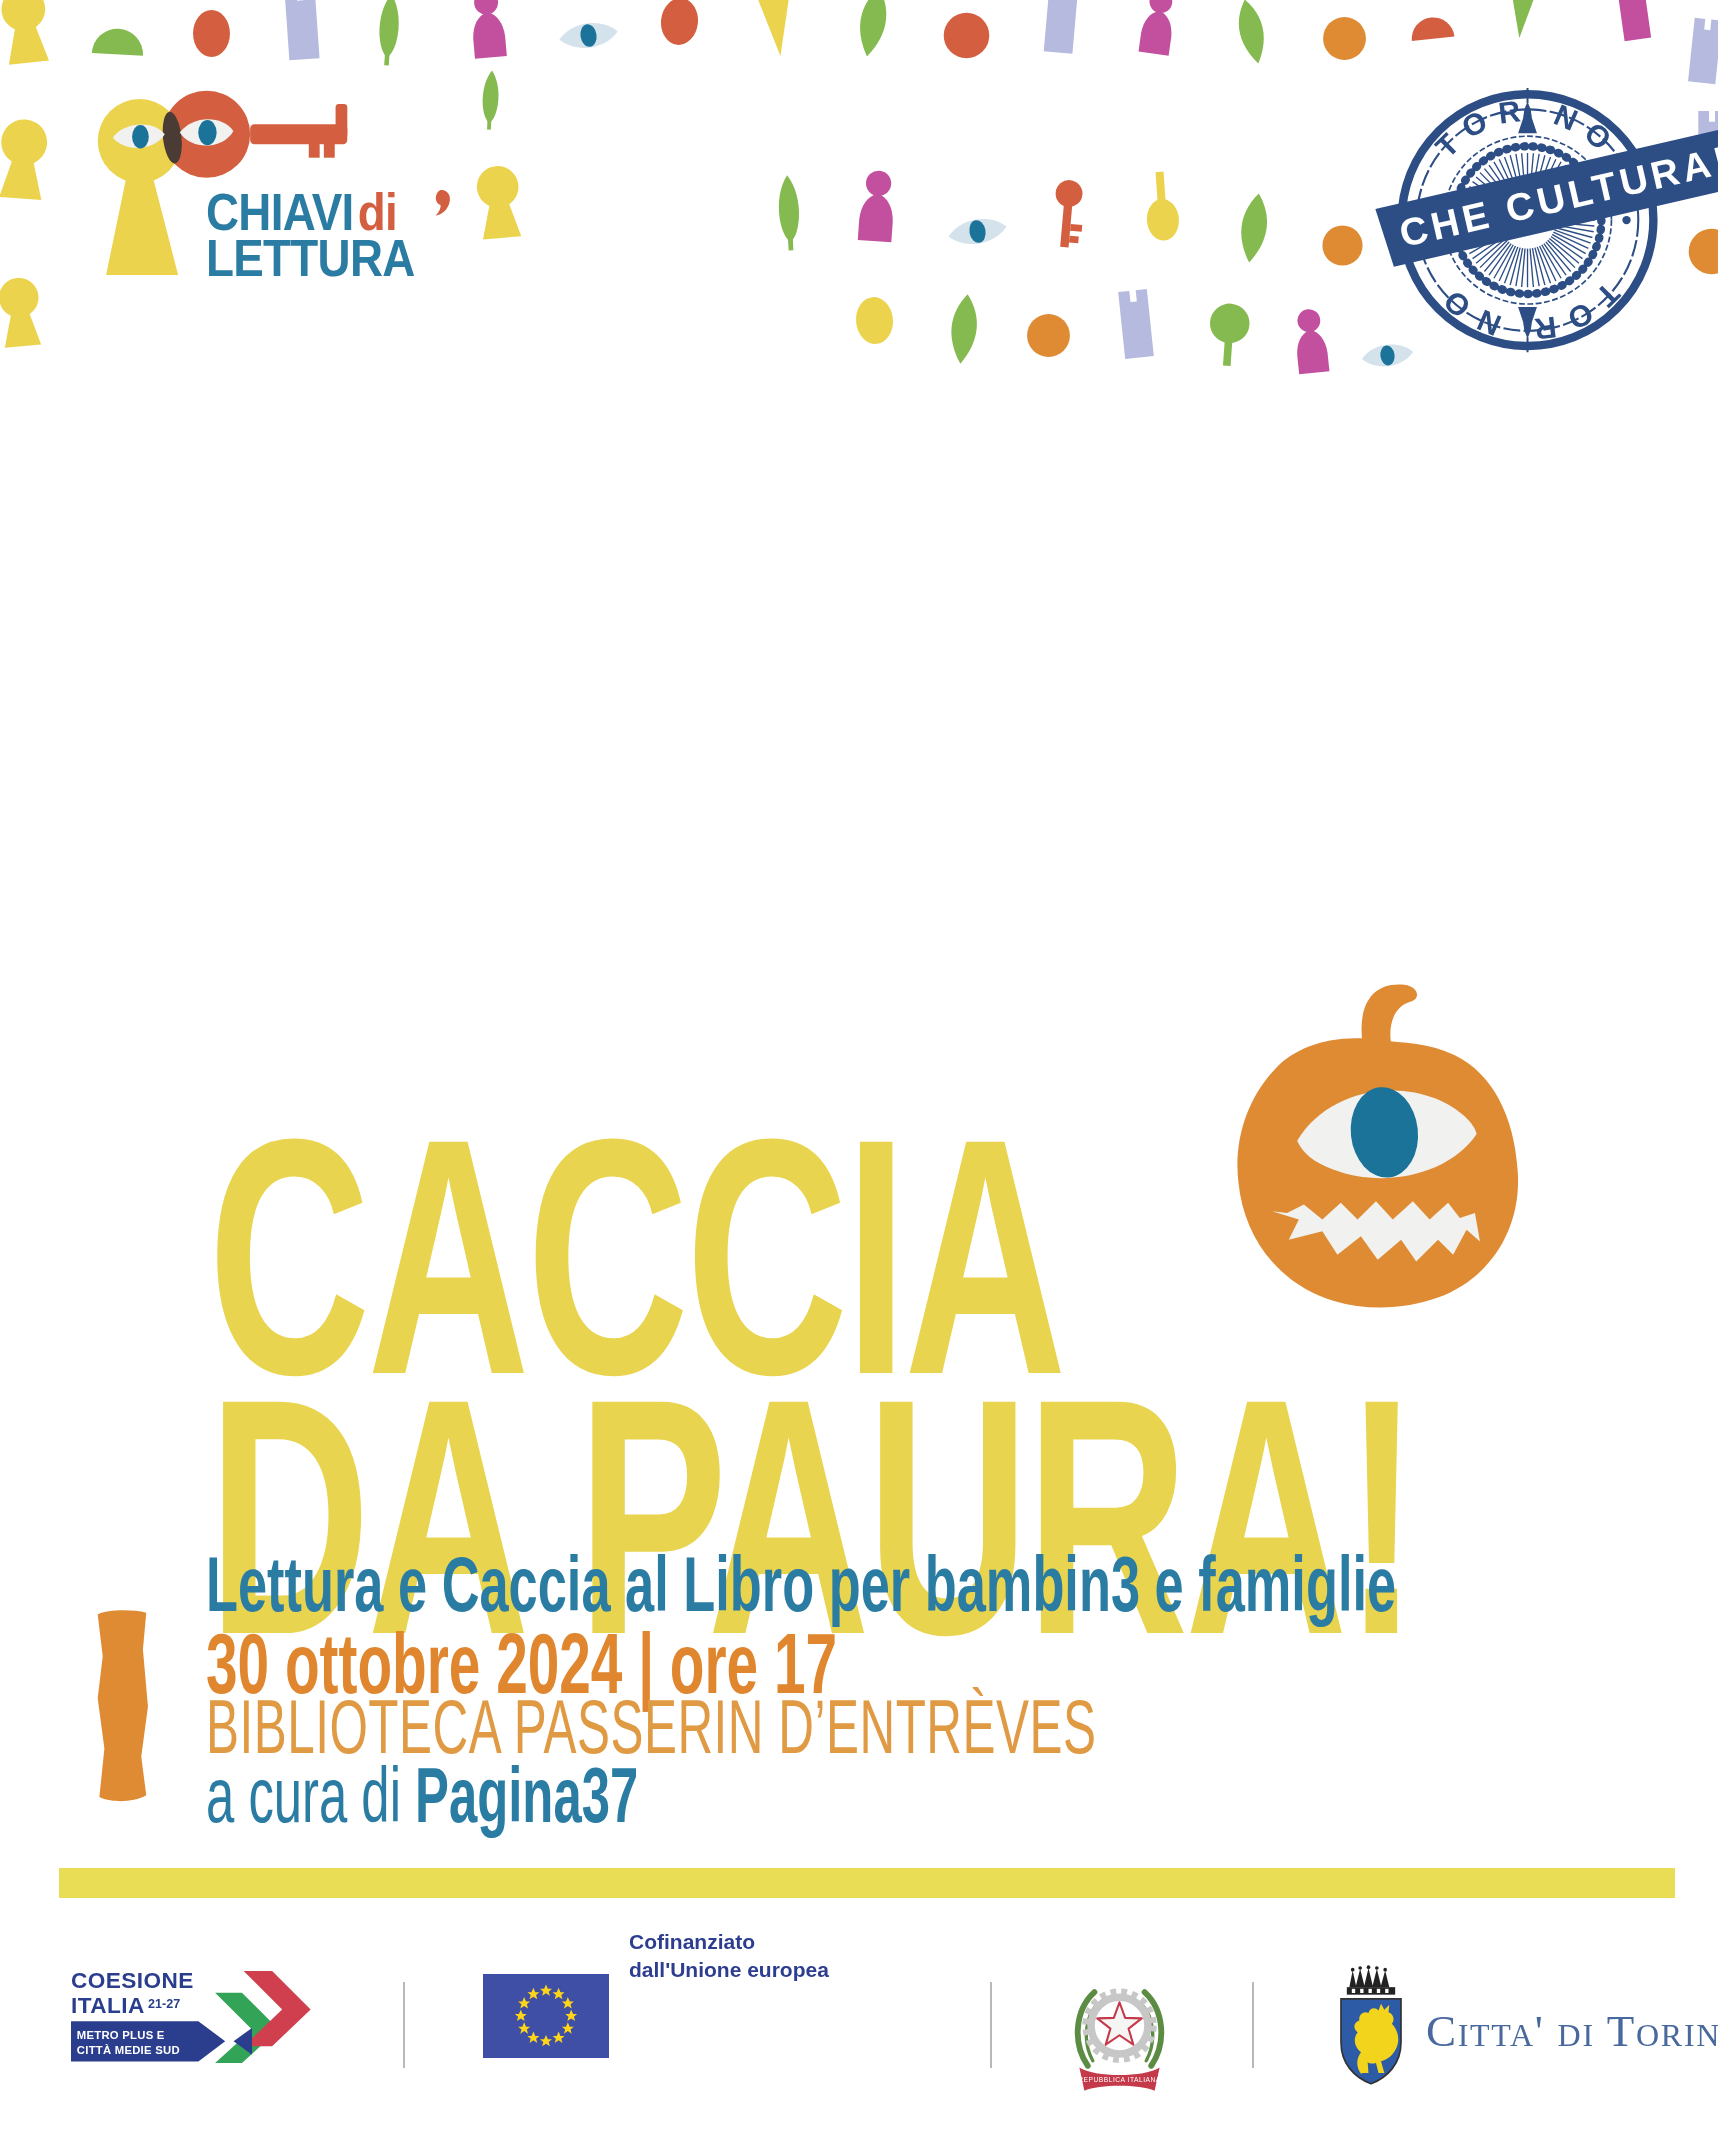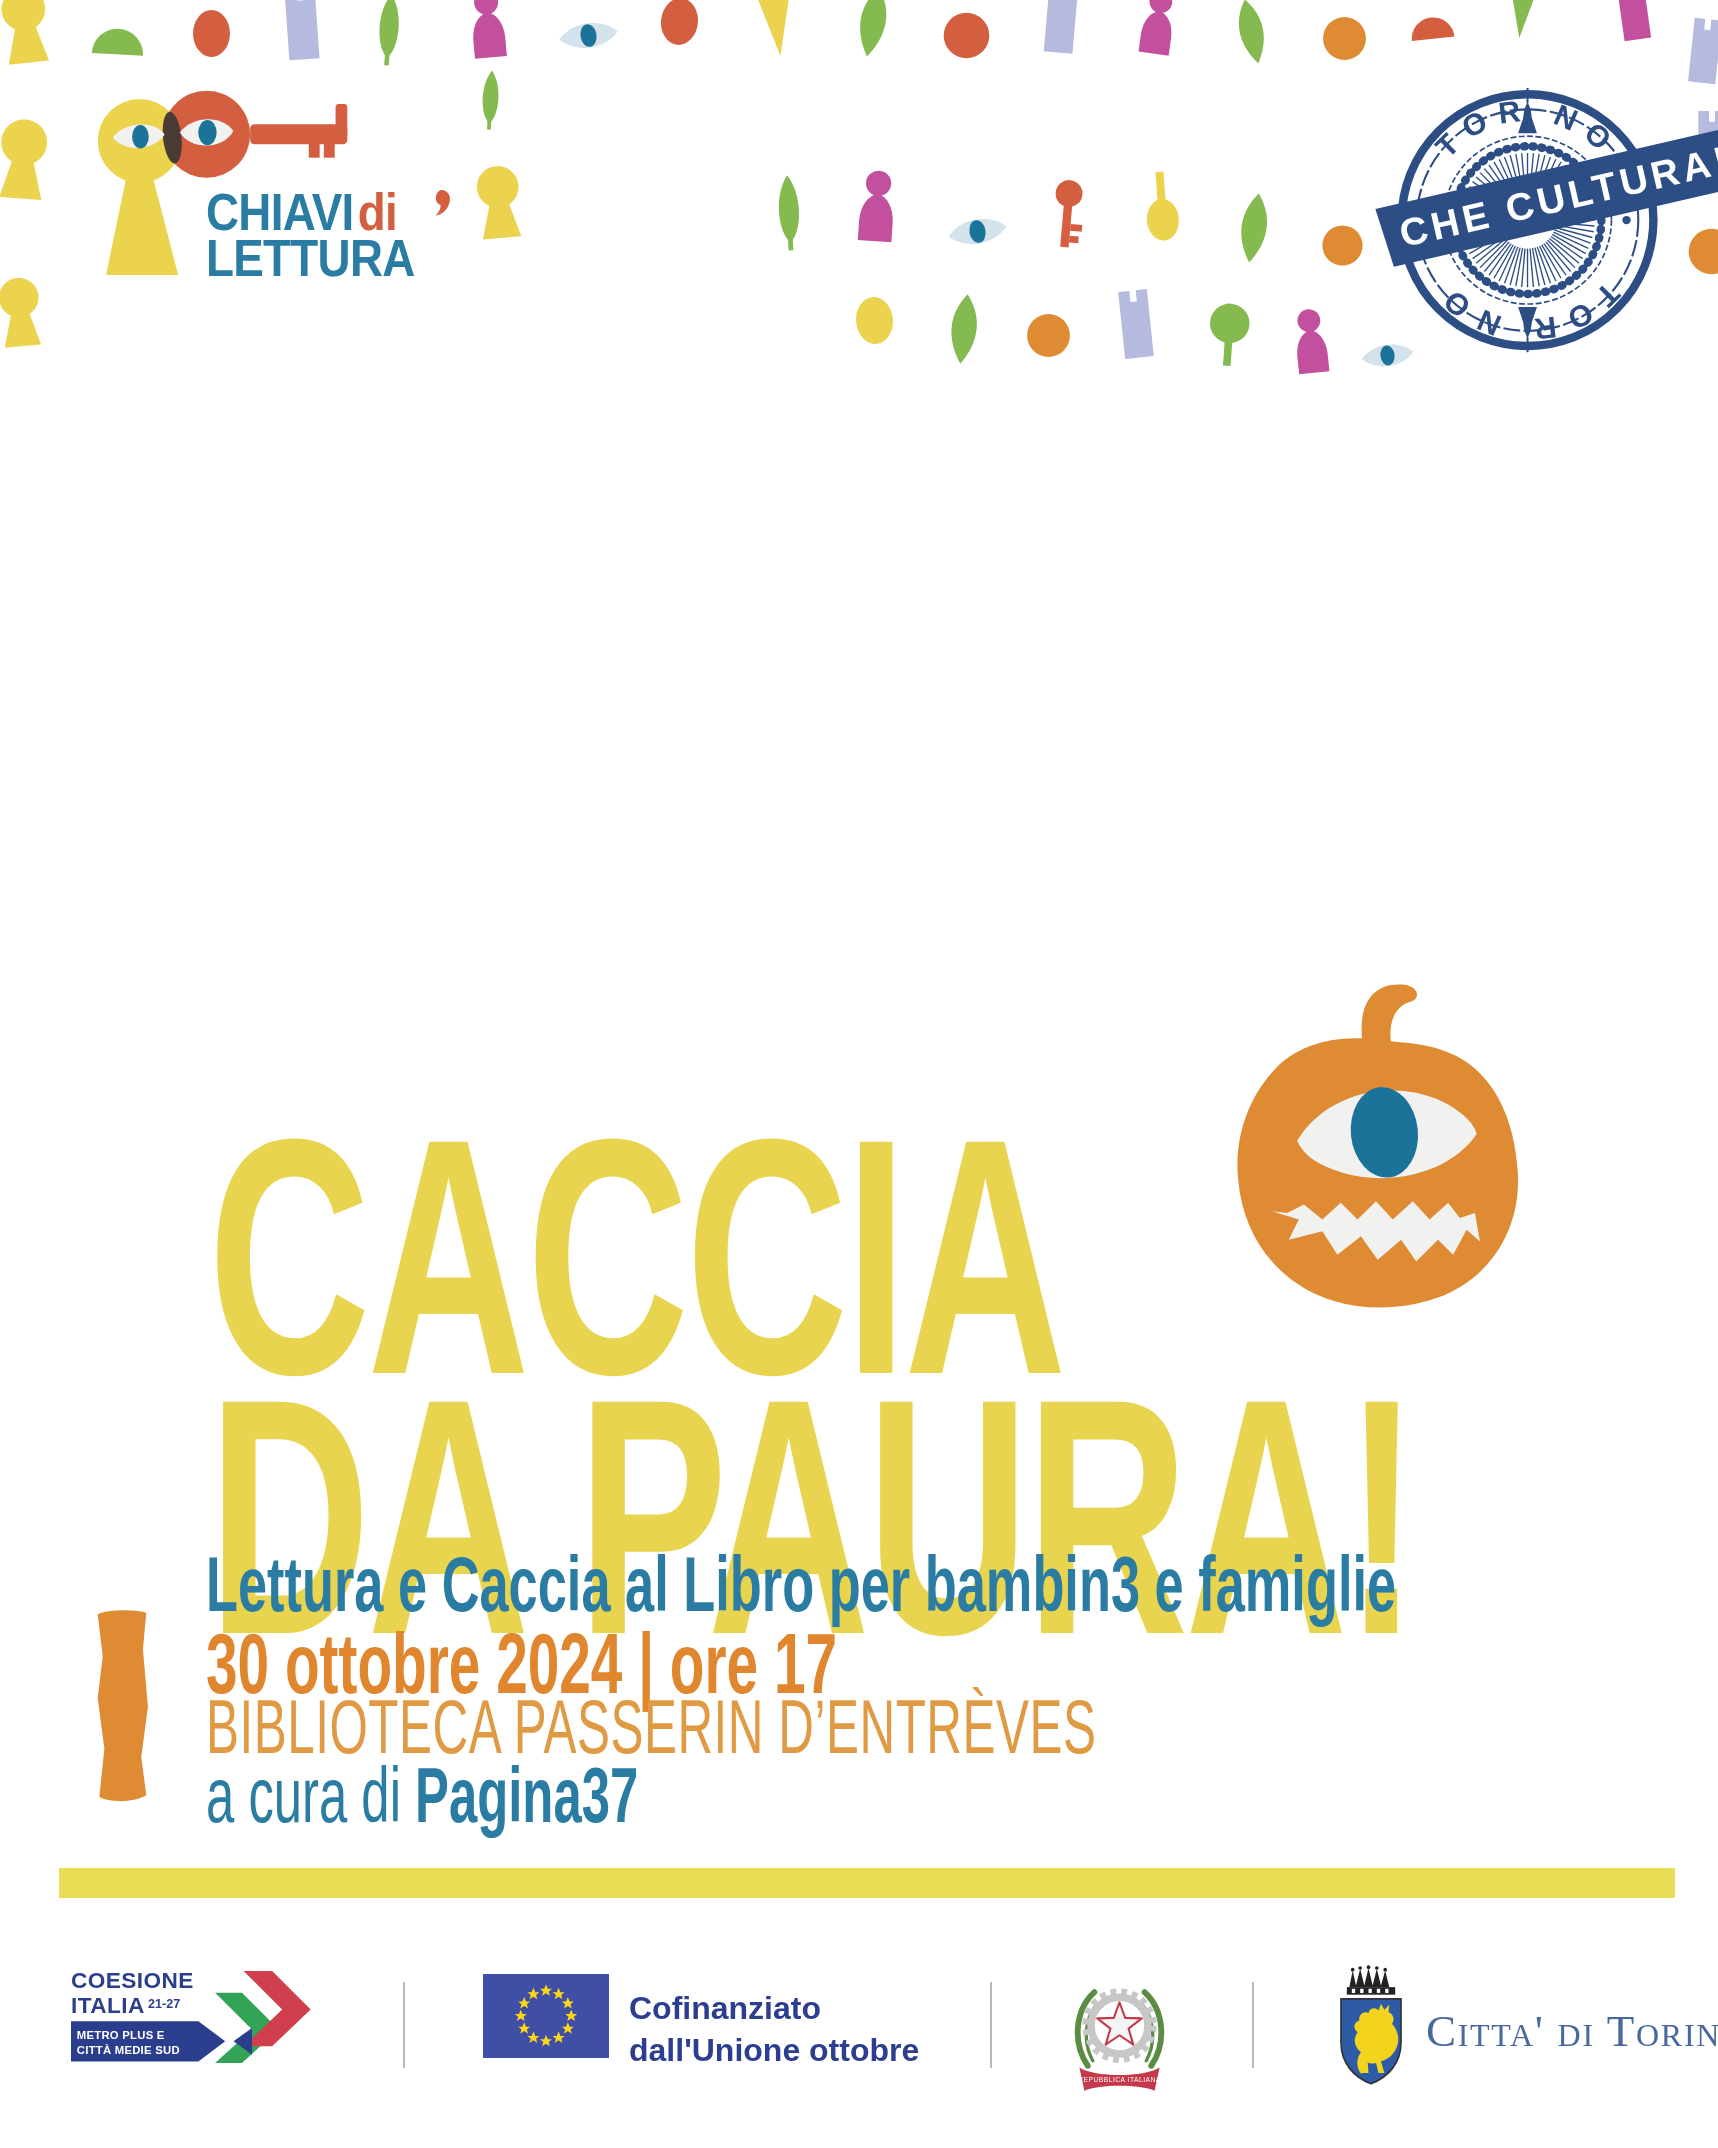--- a/index.html
+++ b/index.html
@@ -26,21 +26,21 @@
   #subtitle{top:1546px;font-size:77px;font-weight:bold;color:var(--teal);transform:scaleX(.68);}
   #dateline{top:1620px;font-size:86px;font-weight:bold;color:var(--date_orange);transform:scaleX(.66);}
   #venue{top:1689px;font-size:76px;font-weight:normal;color:var(--venue_orange);transform:scaleX(.65);letter-spacing:0.8px;}
   #acura{top:1757px;font-size:77px;color:var(--teal);transform:scaleX(.66);}
   #acura b{font-weight:bold;}
 
   #yellow-bar{position:absolute;left:59px;top:1868px;width:1616px;height:30px;background:var(--bar_yellow);}
 
   
   .divider{position:absolute;top:1982px;width:1.7px;height:86px;background:var(--divider_gray);}
-  #eu-text{position:absolute;left:629px;top:1987px;font-size:32px;font-weight:bold;
+  #eu-text{position:absolute;left:629px;top:1928px;font-size:21px;font-weight:bold;
            color:var(--eu_text);line-height:1.32;}
   #torino-label{position:absolute;left:1426px;top:2005px;font-family:"Liberation Serif",serif;
                 font-variant:small-caps;font-size:45px;letter-spacing:1.7px;color:var(--torino_text);white-space:nowrap;}
 </style>
 </head>
 <body>
 
 <div id="poster">
 
   <div id="band" class="abs" style="left:0;top:0;width:1718px;height:403px;">
@@ -445,21 +445,21 @@
         <path d="M0,-7.5 L2.2,-2.3 7.1,-2.3 3.2,1 4.6,6 0,3 -4.6,6 -3.2,1 -7.1,-2.3 -2.2,-2.3 Z" transform="translate(0.0,30.0)"></path>
         <path d="M0,-7.5 L2.2,-2.3 7.1,-2.3 3.2,1 4.6,6 0,3 -4.6,6 -3.2,1 -7.1,-2.3 -2.2,-2.3 Z" transform="translate(-15.0,26.0)"></path>
         <path d="M0,-7.5 L2.2,-2.3 7.1,-2.3 3.2,1 4.6,6 0,3 -4.6,6 -3.2,1 -7.1,-2.3 -2.2,-2.3 Z" transform="translate(-26.0,15.0)"></path>
         <path d="M0,-7.5 L2.2,-2.3 7.1,-2.3 3.2,1 4.6,6 0,3 -4.6,6 -3.2,1 -7.1,-2.3 -2.2,-2.3 Z" transform="translate(-30.0,0.0)"></path>
         <path d="M0,-7.5 L2.2,-2.3 7.1,-2.3 3.2,1 4.6,6 0,3 -4.6,6 -3.2,1 -7.1,-2.3 -2.2,-2.3 Z" transform="translate(-26.0,-15.0)"></path>
         <path d="M0,-7.5 L2.2,-2.3 7.1,-2.3 3.2,1 4.6,6 0,3 -4.6,6 -3.2,1 -7.1,-2.3 -2.2,-2.3 Z" transform="translate(-15.0,-26.0)"></path>
       </g>
   </svg>
   <div id="eu-text">
     <div>Cofinanziato</div>
-    <div>dall'Unione ottobre</div>
+    <div>dall'Unione europea</div>
   </div>
 
   <div class="divider" style="left:990px;"></div>
 
   <svg class="abs" style="left:1066px;top:1967px;" width="107" height="134" viewBox="0 0 128 160">
     <path d="M26 118 C8 92 10 52 34 30" fill="none" stroke="var(--emblem_green)" stroke-width="7" stroke-linecap="round"></path>
     <path d="M32 112 C20 90 22 60 38 44" fill="none" stroke="var(--emblem_green)" stroke-width="4" stroke-linecap="round"></path>
     <path d="M102 118 C120 92 118 52 94 30" fill="none" stroke="var(--emblem_green)" stroke-width="7" stroke-linecap="round"></path>
     <path d="M96 112 C108 90 106 60 90 44" fill="none" stroke="var(--emblem_green)" stroke-width="4" stroke-linecap="round"></path>
     <circle cx="64" cy="70" r="41" fill="none" stroke="var(--emblem_gray)" stroke-width="7" stroke-dasharray="7 6"></circle>

